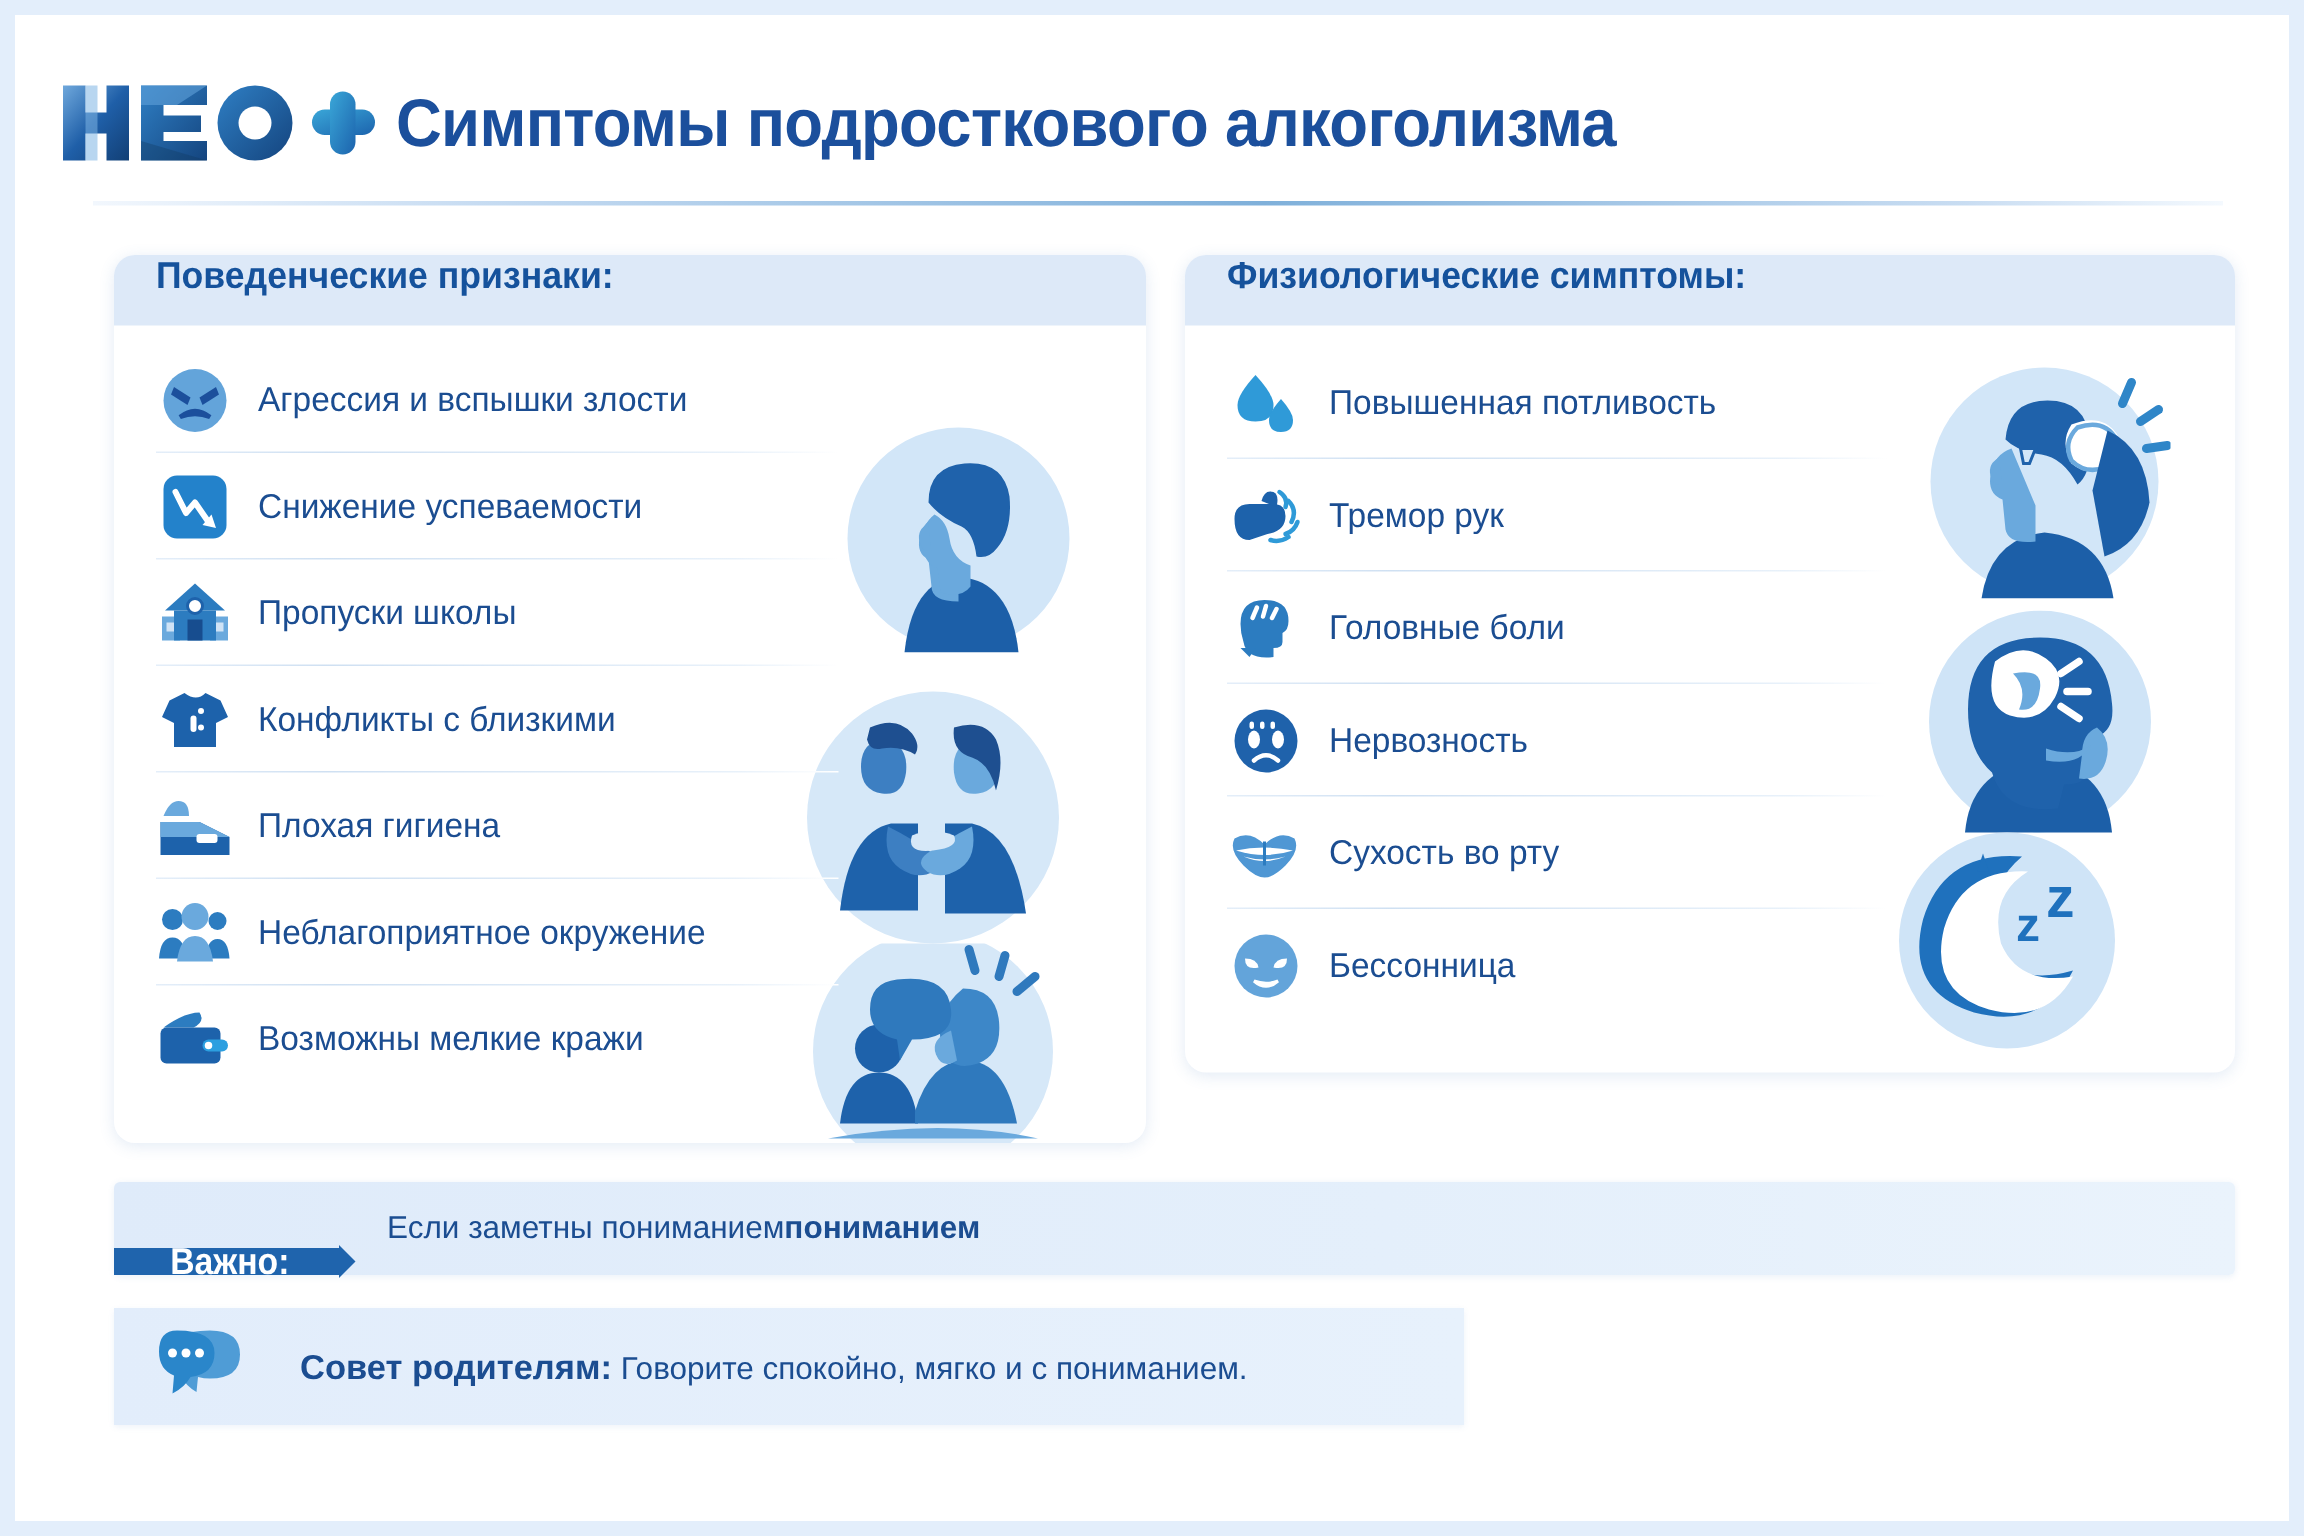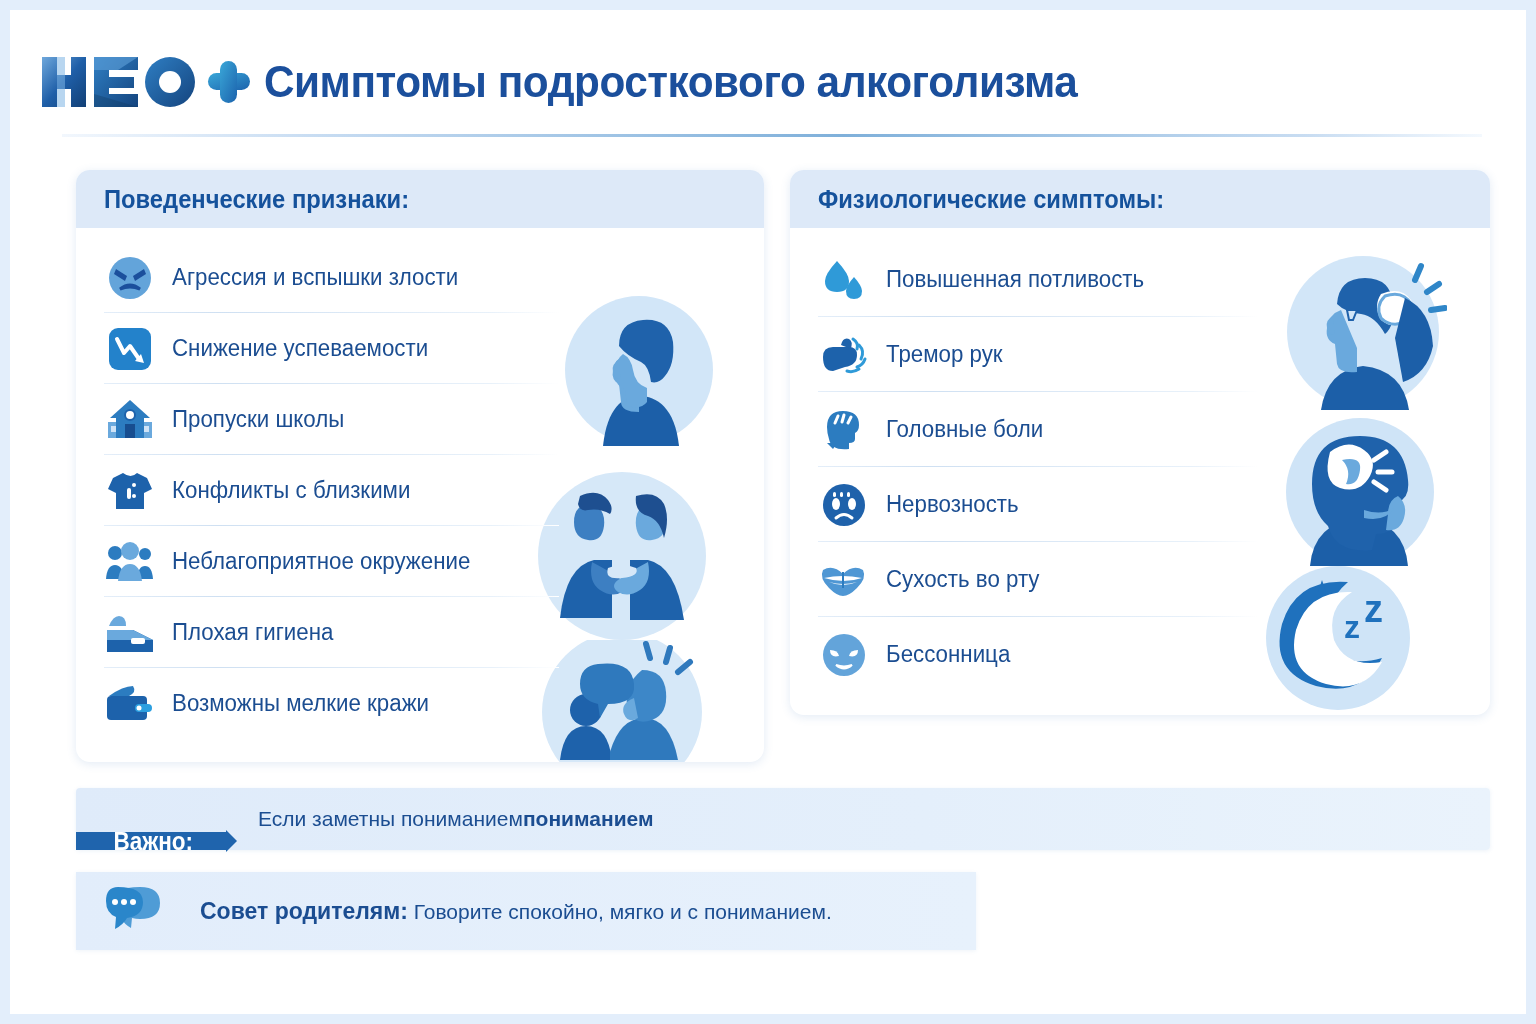--- a/index.html
+++ b/index.html
@@ -56,23 +56,23 @@
     position: absolute;
     background: #ffffff;
     border-radius: 14px;
     box-shadow: 0 2px 10px rgba(80,130,190,0.16);
     overflow: hidden;
   }
   #panel-left  { left: 66px;  top: 160px; width: 688px; height: 592px; }
   #panel-right { left: 780px; top: 160px; width: 700px; height: 545px; }
 
   .panel-head {
-    height: 58px;
+    height: 47px;
     background: #dde9f8;
-    display: flex; align-items: center;
+    display: flex; 
     padding-left: 28px;
   }
   .panel-head-title {
     font-size: 25px; font-weight: bold; color: #15529c;
     transform: scaleX(0.95); transform-origin: left center;
     white-space: nowrap;
   }
 
   .panel-body { position: relative; padding: 14px 0 0 0; height: calc(100% - 58px); }
 
@@ -306,42 +306,42 @@
             <rect x="21" y="19" width="4" height="11" rx="2" fill="#ffffff"></rect>
           </svg>
         </span>
         <span class="row-label">Конфликты с близкими</span>
         <span class="divider"></span>
       </div>
 
       <div class="row">
         <span class="row-icon">
           <svg width="50" height="42" viewBox="0 0 50 42">
+            <path d="M4 14 q4 -10 10 -10 q7 0 7 10 Z" fill="#6aa9dd"></path>
+            <path d="M2 18 h26 l20 10 v12 H2 Z" fill="#1d62ab"></path>
+            <path d="M2 18 h26 l20 10 H2 Z" fill="#6aa9dd"></path>
+            <rect x="26" y="26" width="14" height="6" rx="2" fill="#ffffff"></rect>
+          </svg>
+        </span>
+        <span class="row-label">Плохая гигиена</span>
+        <span class="divider"></span>
+      </div>
+
+      <div class="row">
+        <span class="row-icon">
+          <svg width="50" height="42" viewBox="0 0 50 42">
             <circle cx="10" cy="12" r="7" fill="#2c7cc0"></circle>
             <path d="M1 38 q1 -14 9 -14 q8 0 9 14 Z" fill="#2c7cc0"></path>
             <circle cx="40" cy="13" r="6" fill="#2c7cc0"></circle>
             <path d="M32 38 q1 -13 8 -13 q7 0 8 13 Z" fill="#2c7cc0"></path>
             <circle cx="25" cy="10" r="9" fill="#6aa9dd"></circle>
             <path d="M13 40 q2 -17 12 -17 q10 0 12 17 Z" fill="#6aa9dd"></path>
           </svg>
         </span>
         <span class="row-label">Неблагоприятное окружение</span>
-        <span class="divider"></span>
-      </div>
-
-      <div class="row">
-        <span class="row-icon">
-          <svg width="50" height="42" viewBox="0 0 50 42">
-            <path d="M4 14 q4 -10 10 -10 q7 0 7 10 Z" fill="#6aa9dd"></path>
-            <path d="M2 18 h26 l20 10 v12 H2 Z" fill="#1d62ab"></path>
-            <path d="M2 18 h26 l20 10 H2 Z" fill="#6aa9dd"></path>
-            <rect x="26" y="26" width="14" height="6" rx="2" fill="#ffffff"></rect>
-          </svg>
-        </span>
-        <span class="row-label">Плохая гигиена</span>
         <span class="divider"></span>
       </div>
 
       <div class="row">
         <span class="row-icon">
           <svg width="50" height="40" viewBox="0 0 50 40">
             <path d="M4 12 q14 -10 24 -10 q4 6 -4 10 Z" fill="#2c7cc0"></path>
             <rect x="2" y="12" width="40" height="24" rx="4" fill="#1d62ab"></rect>
             <rect x="30" y="20" width="17" height="8" rx="4" fill="#2c9fe0"></rect>
             <circle cx="34" cy="24" r="2.5" fill="#ffffff"></circle>

